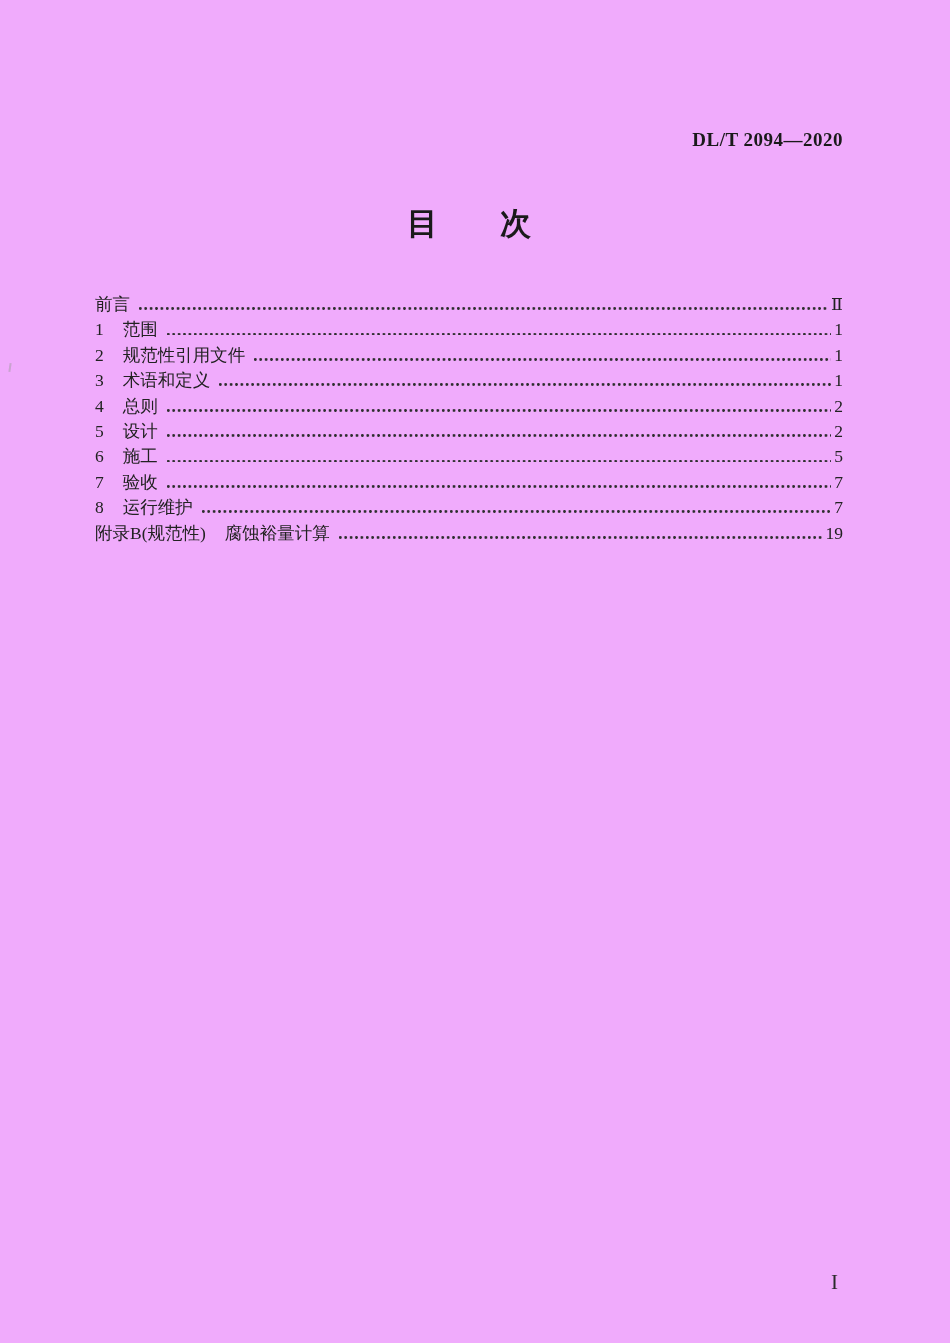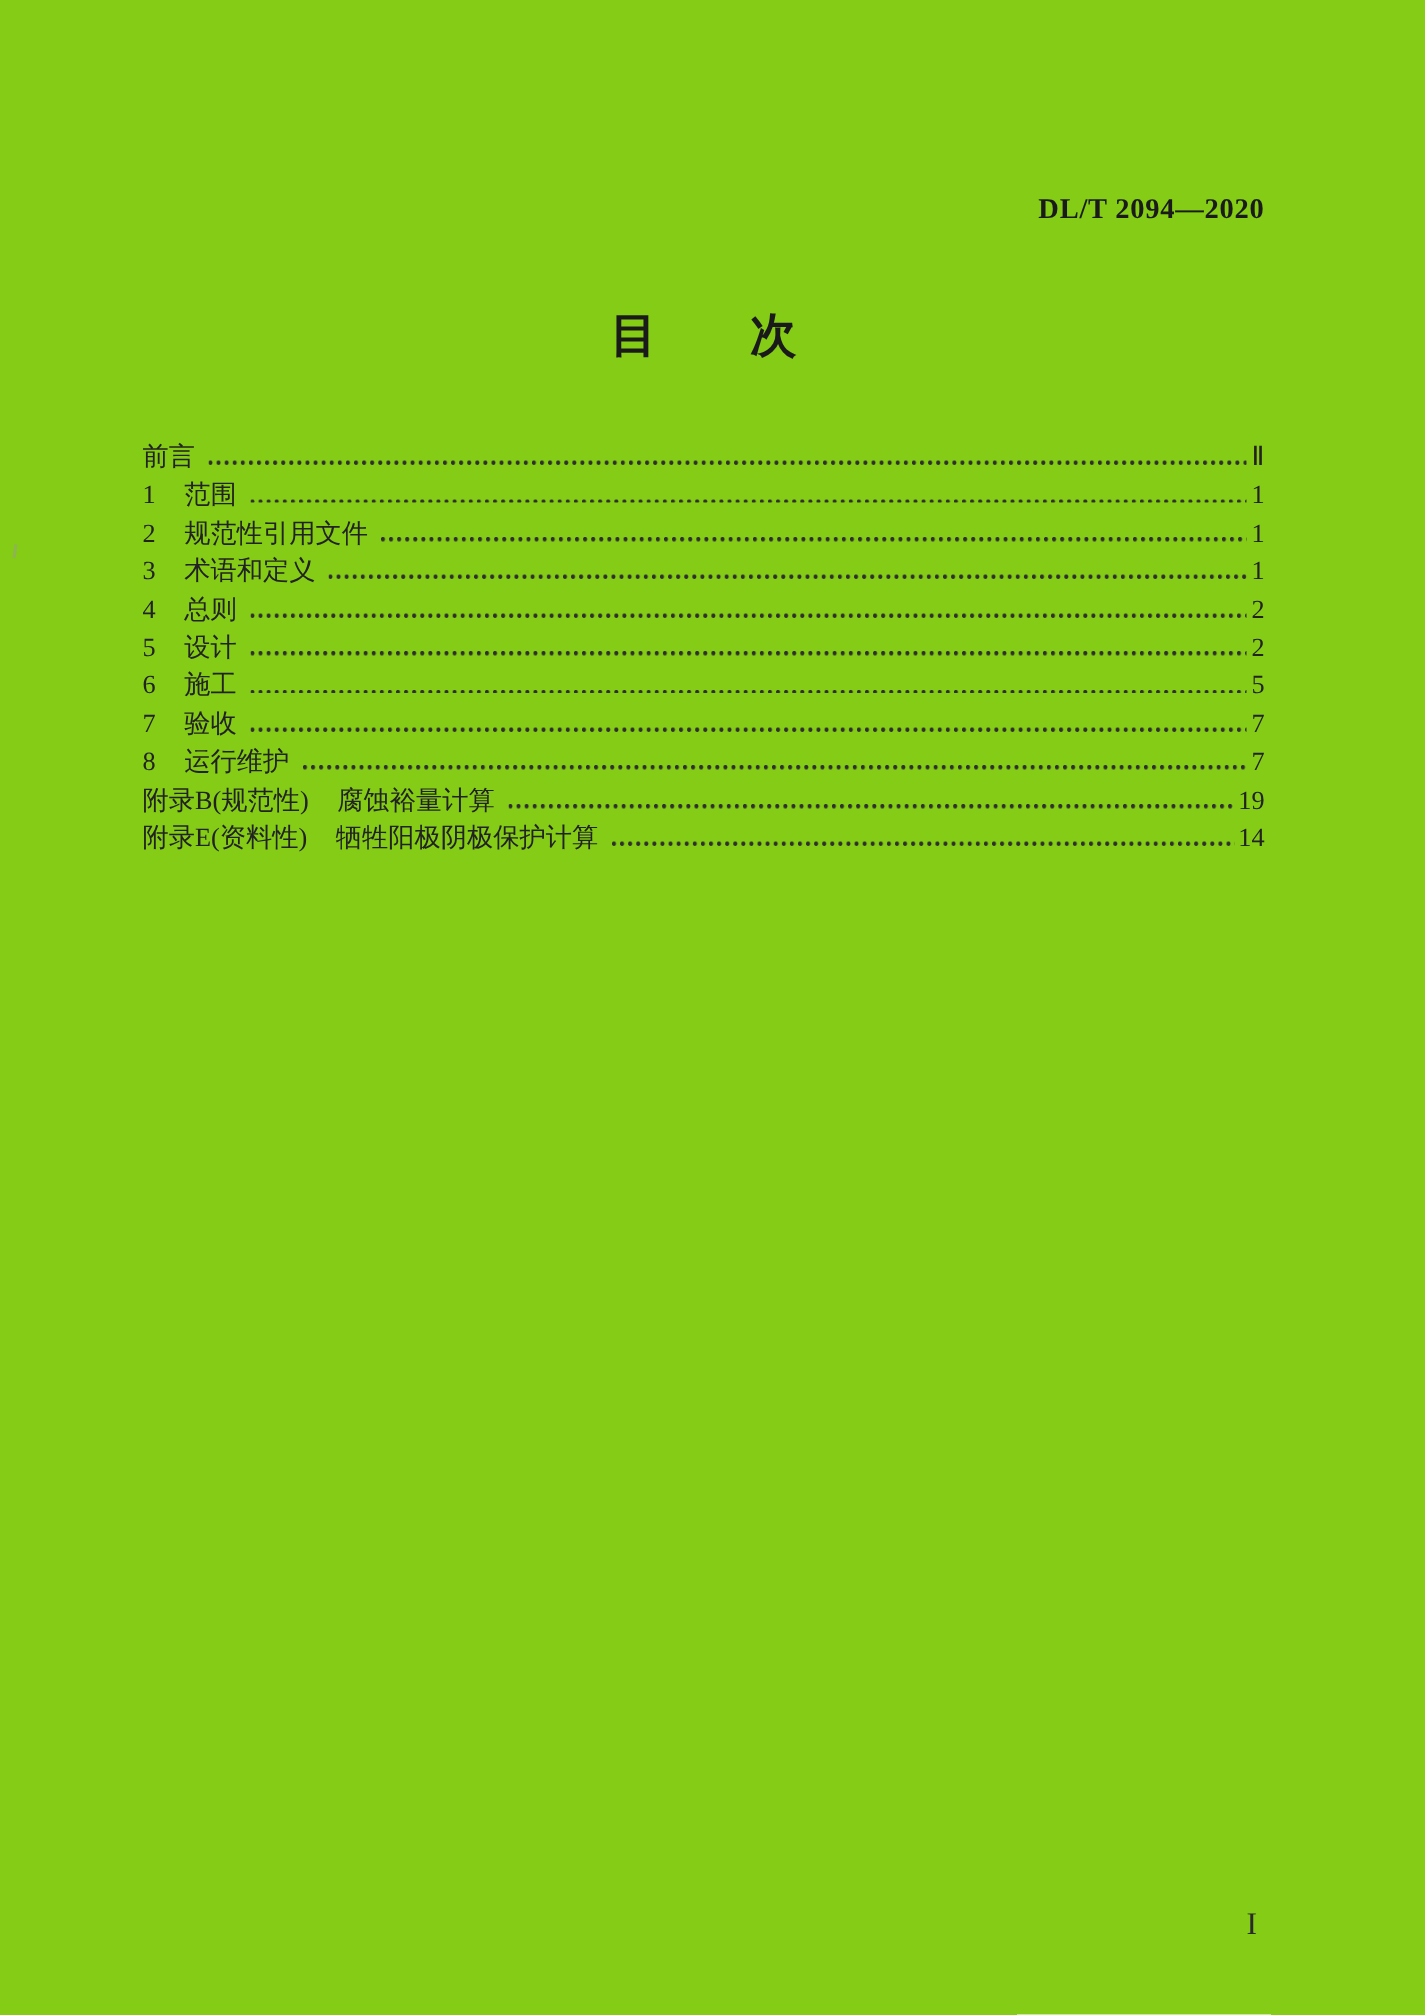--- a/index.html
+++ b/index.html
@@ -4,21 +4,21 @@
 <style>
   html, body {
     margin: 0;
     padding: 0;
     background: #ffffff;
   }
   .page {
     position: relative;
     width: 950px;
     height: 1343px;
-    background: #84cc16;
+    background: #f0abfc;
     font-family: "Liberation Serif", "DejaVu Serif", serif;
     color: #1f1f1f;
     overflow: hidden;
   }
   .doc-code {
     position: absolute;
     top: 129px;
     right: 107px;
     font-size: 19px;
     font-weight: bold;
@@ -44,21 +44,20 @@
     right: 107px;
   }
   .toc-row {
     display: flex;
     align-items: baseline;
     height: 25.4px;
     line-height: 25.4px;
     font-size: 17.5px;
     color: #222222;
     white-space: nowrap;
-    font-family: Liberation Serif, serif;
   }
   .toc-prefix {
     flex: 0 0 auto;
     margin-right: 19px;
   }
   .toc-prefix:empty {
     display: none;
     margin-right: 0;
   }
   .toc-label {
@@ -171,25 +170,19 @@
 
   <div class="toc-row">
     <span class="toc-prefix">附录B(规范性)</span>
     <span class="toc-label">腐蚀裕量计算</span>
     <span class="toc-dots"></span>
     <span class="toc-page">19</span>
   </div>
 
 
 
-  <div class="toc-row">
-    <span class="toc-prefix">附录E(资料性)</span>
-    <span class="toc-label">牺牲阳极阴极保护计算</span>
-    <span class="toc-dots"></span>
-    <span class="toc-page">14</span>
-  </div>
 </div>
 
   <div class="footer-page-number">I</div>
 
   <div class="scan-artifact"></div>
 
 </div>
 
 </body></html>

